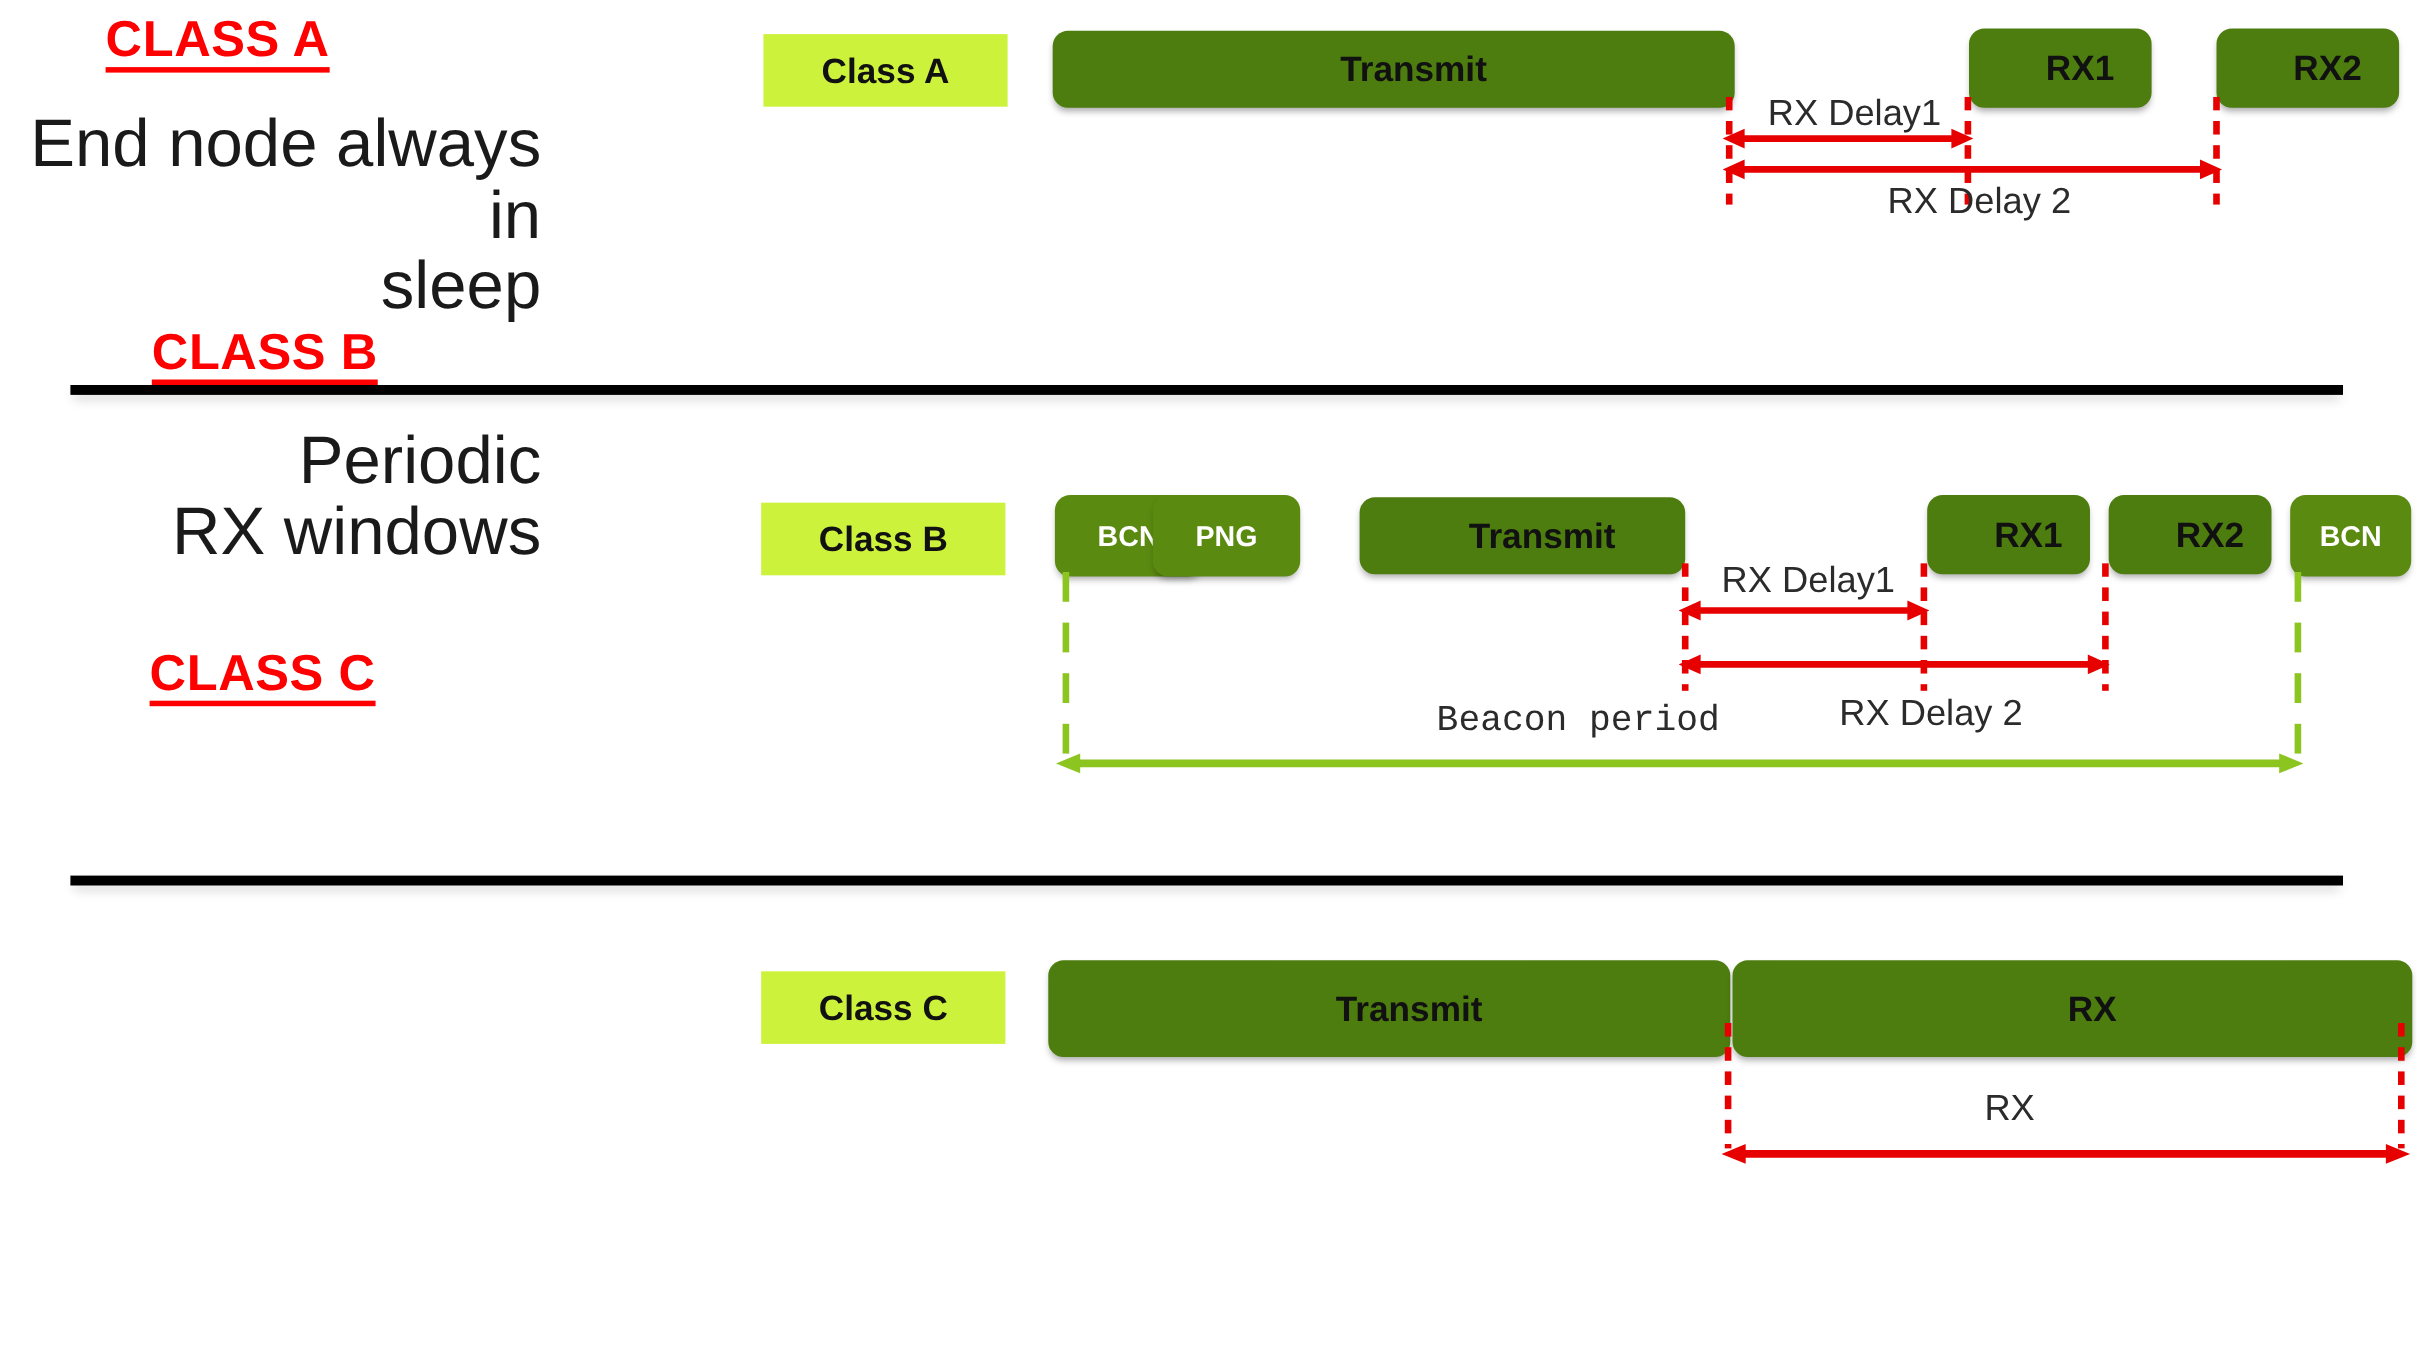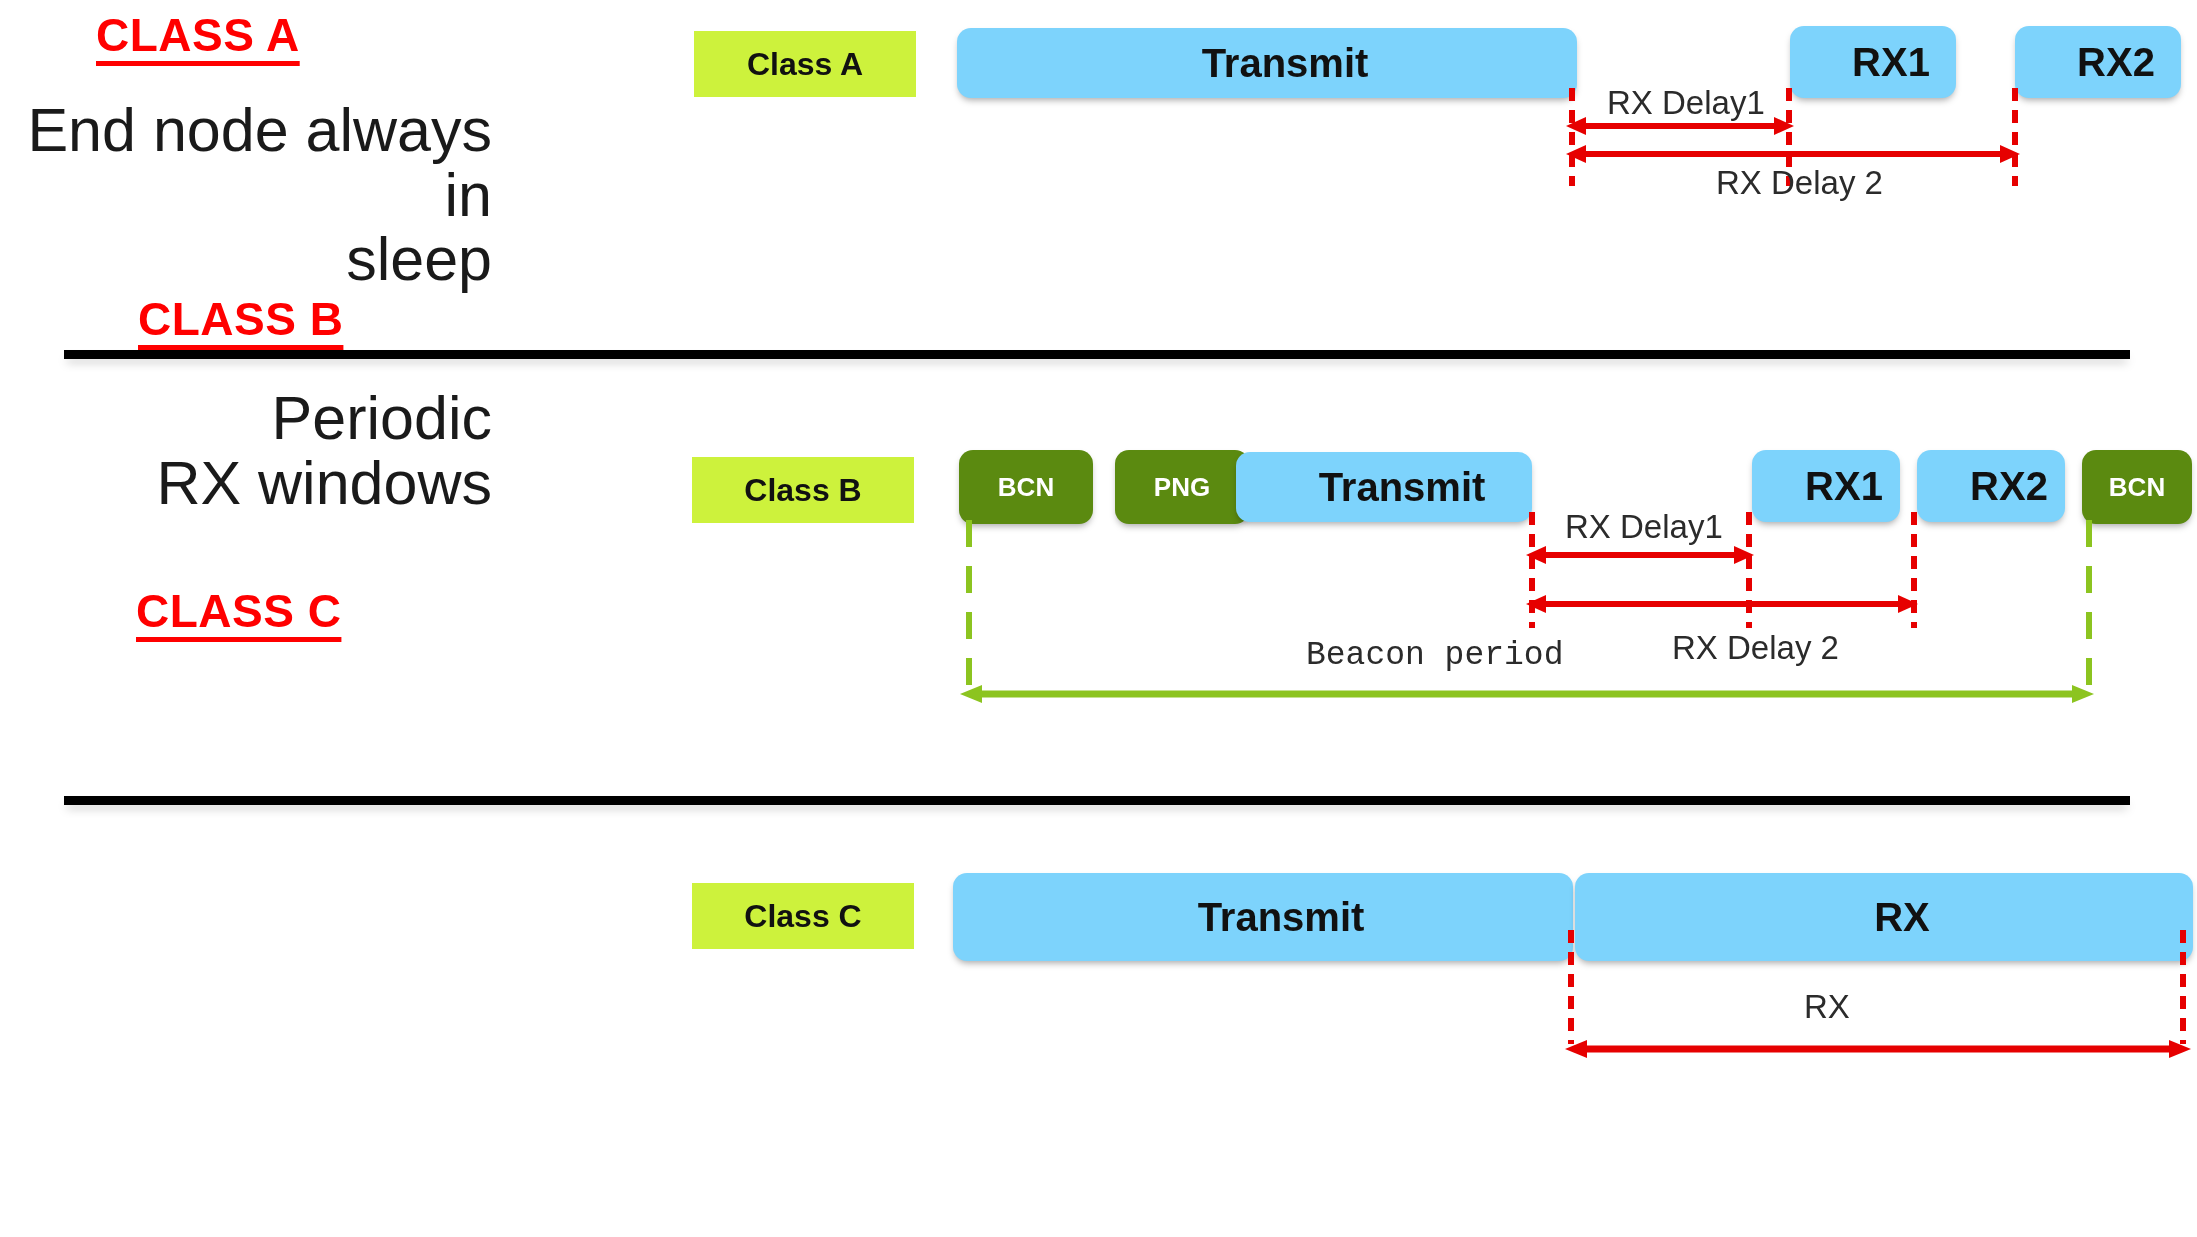--- a/index.html
+++ b/index.html
@@ -59,23 +59,23 @@
     box-sizing: border-box;
     text-align: center;
   }
   .chip-label {
     background: #cdf23c;
     color: #111111;
     font-size: 32px;
     border-radius: 0;
   }
   .chip-gray {
-    background: #7dd3fc;
+    background: #4d7c0f;
     color: #111111;
-    font-size: 40px;
+    font-size: 32px;
     border-radius: 14px;
     box-shadow: 0 4px 7px -2px rgba(0,0,0,0.35);
     padding-left: 36px;
   }
   .chip-green {
     background: #5b8a10;
     color: #ffffff;
     font-size: 26px;
     border-radius: 14px;
     box-shadow: 0 4px 7px -2px rgba(0,0,0,0.35);
@@ -153,21 +153,21 @@
   <div class="separator" style="top:350px;"></div>
 
   <div class="class-title" style="left:138px; top:292px;">CLASS B</div>
   <div class="class-desc" style="left:10px; top:386px; width:482px;">Periodic
 RX windows</div>
 
   <div class="chip chip-label" style="left:692px; top:457px; width:222px; height:66px;">Class B</div>
 
   <div class="chip chip-green" style="left:959px; top:450px; width:134px; height:74px;">BCN</div>
 
-  <div class="chip chip-green" style="left:1115px; top:450px; width:134px; height:74px;">PNG</div>
+  <div class="chip chip-green" style="left:1048px; top:450px; width:134px; height:74px;">PNG</div>
 
   <div class="chip chip-gray" style="left:1236px; top:452px; width:296px; height:70px;">Transmit</div>
 
   <div class="chip chip-gray" style="left:1752px; top:450px; width:148px; height:72px;">RX1</div>
 
   <div class="chip chip-gray" style="left:1917px; top:450px; width:148px; height:72px;">RX2</div>
 
   <div class="chip chip-green" style="left:2082px; top:450px; width:110px; height:74px;">BCN</div>
 
   <div class="vline vline-green" style="left:966px; top:520px; height:176px;"></div>

